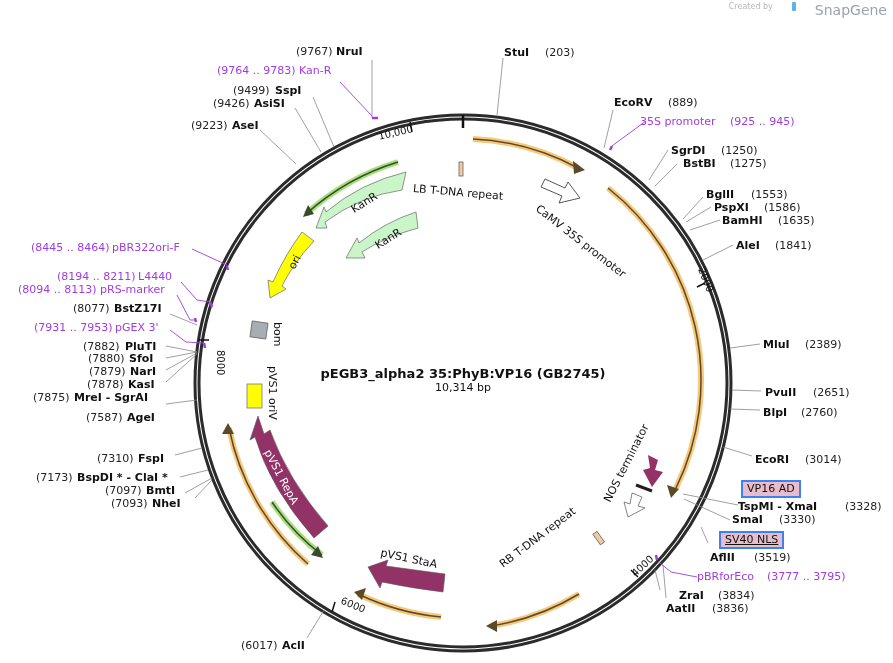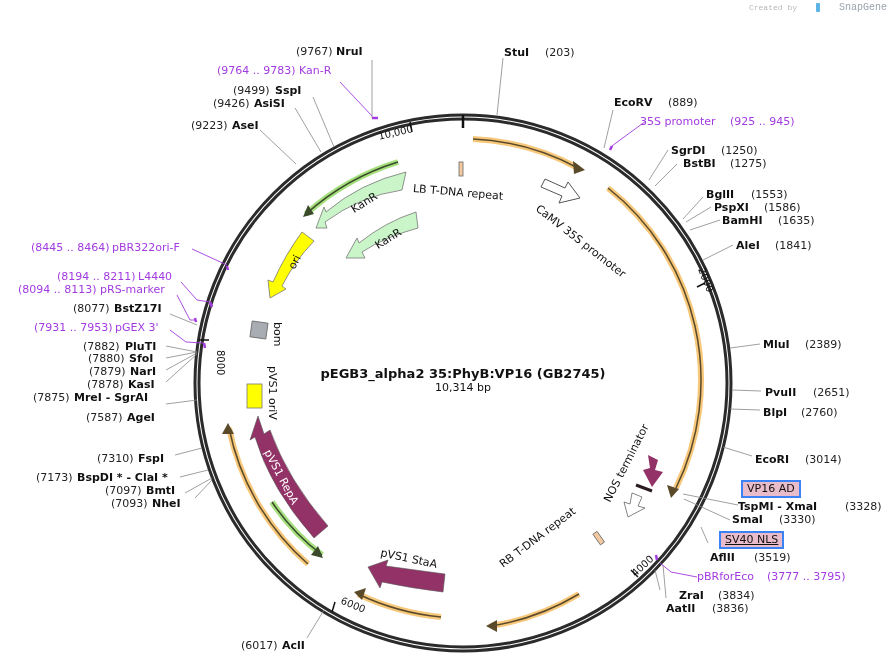--- a/index.html
+++ b/index.html
@@ -1,19 +1,19 @@
 <!DOCTYPE html>
 <html><head>
 <meta charset="utf-8">
 <style>
   html, body { margin:0; padding:0; background:#ffffff; }
   body { width:893px; height:663px; position:relative; overflow:hidden; font-family:"DejaVu Sans", sans-serif; }
   #map { position:absolute; left:0; top:0; }
-  .credit { position:absolute; right:6px; top:2px; font-size:8px; color:#b8b8b8; display:flex; align-items:center; gap:19px;font-family:Liberation Mono, monospace; }
-  .credit .brand { font-size:10px; color:#9aa3ad; }
+  .credit { position:absolute; right:6px; top:2px; font-size:8px; color:#b8b8b8; display:flex; gap:19px; }
+  .credit .brand { font-size:14px; color:#9aa3ad; }
   .credit .logo { display:inline-block; width:4px; height:9px; background:#5bb3e6; border-radius:1px; }
   svg text { font-family:"DejaVu Sans", sans-serif; }
   .site-name { font-weight:bold; fill:#111; font-size:11px; }
   .site-pos { fill:#222; font-size:11px; }
   .primer { fill:#a23be0; font-size:11px; }
   .feat-label { fill:#111; font-size:11px; }
   .title { font-weight:bold; font-size:13px; fill:#111; }
   .subtitle { font-size:11px; fill:#111; }
   .tick-label { font-size:10px; fill:#111; }
   .boxed { position:absolute; background:#e8bccb; border:2px solid #3b82f6; border-radius:0; font-size:11px; color:#111; padding:0 4px; line-height:14px; }

